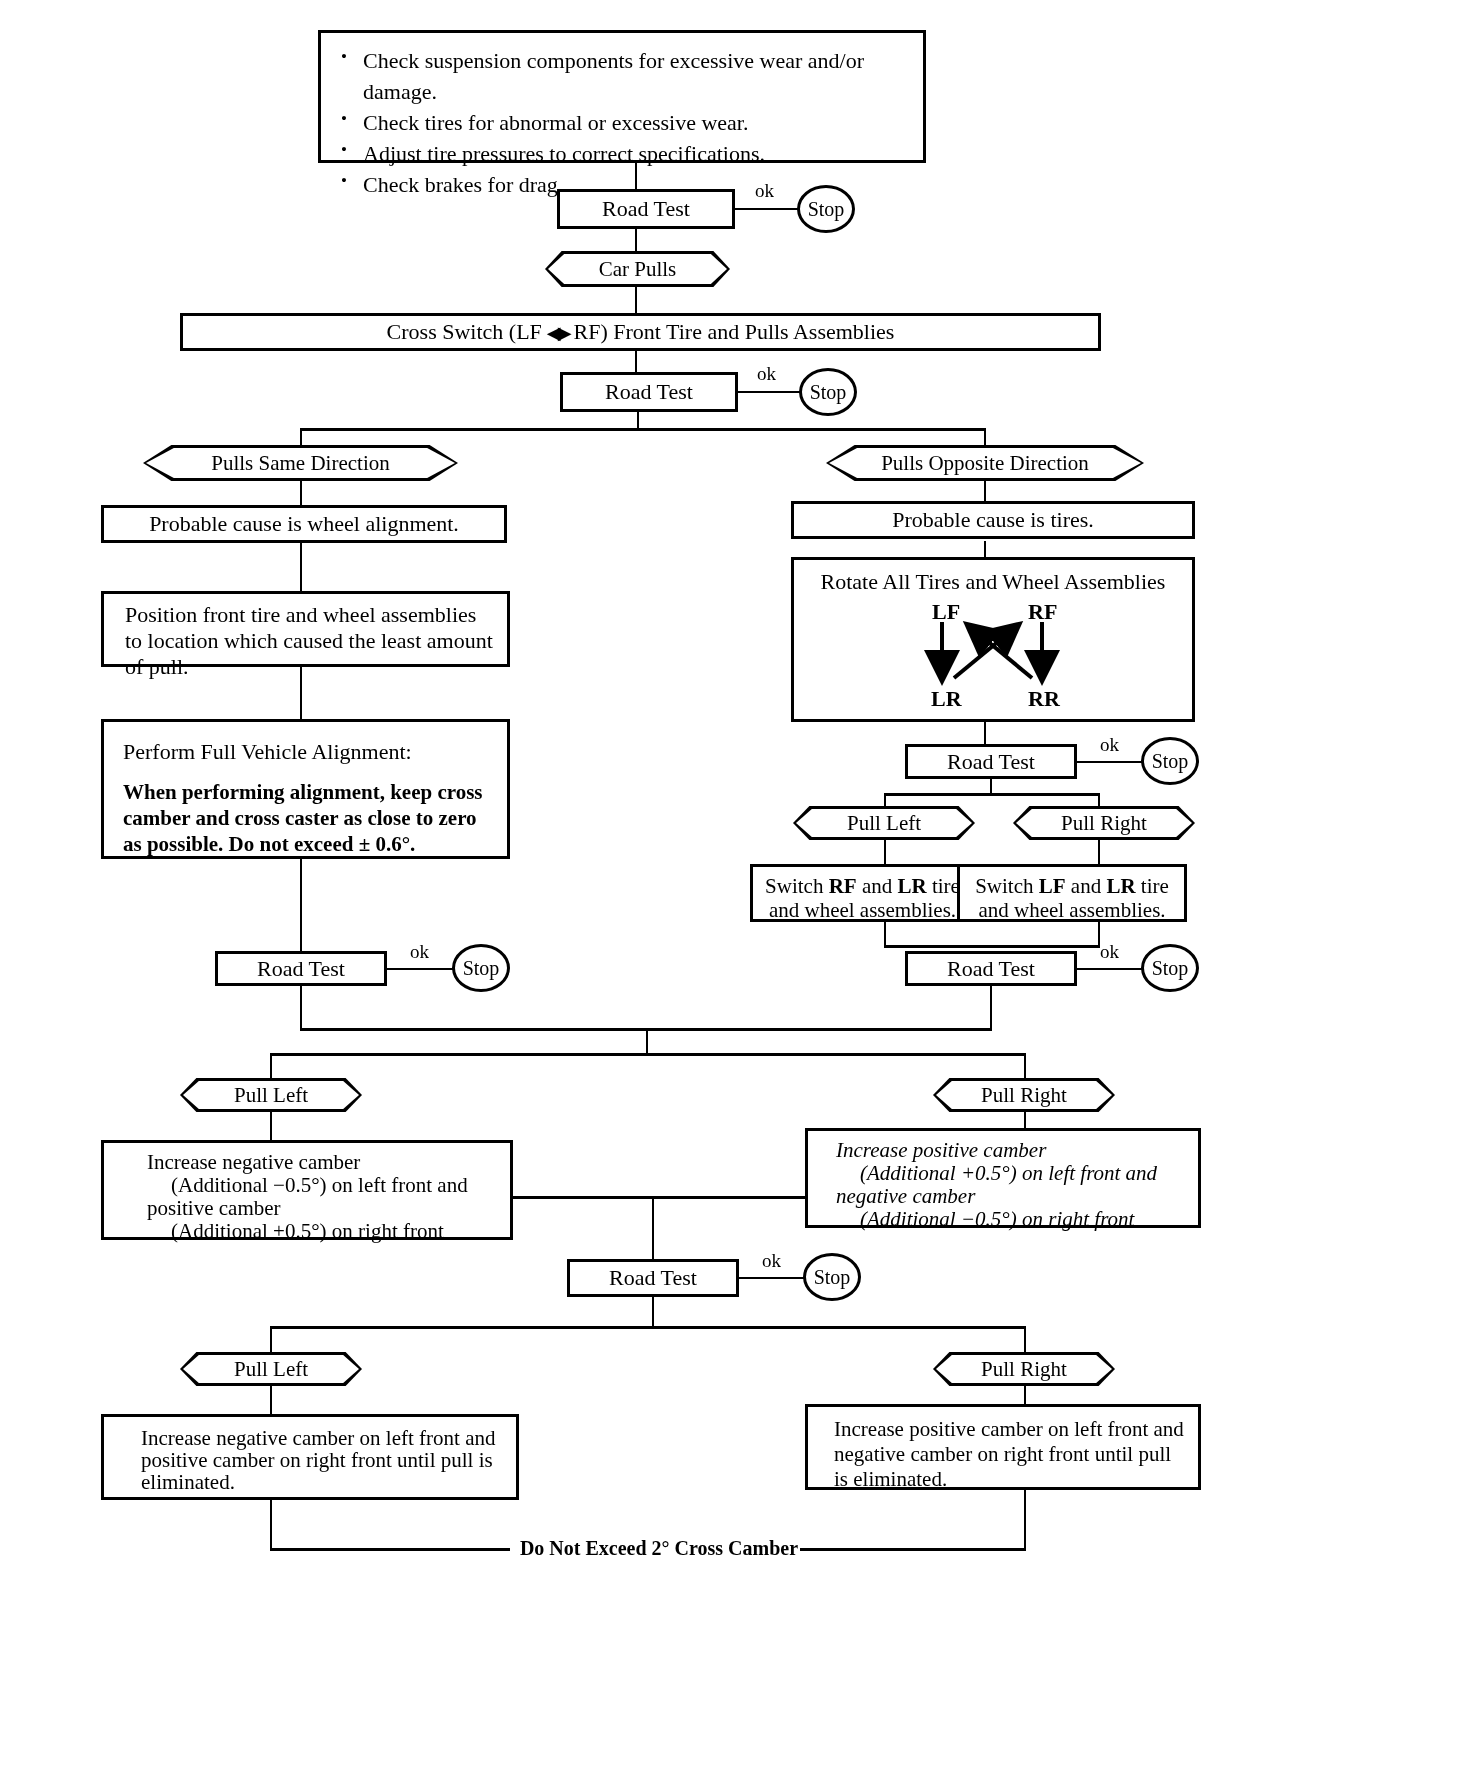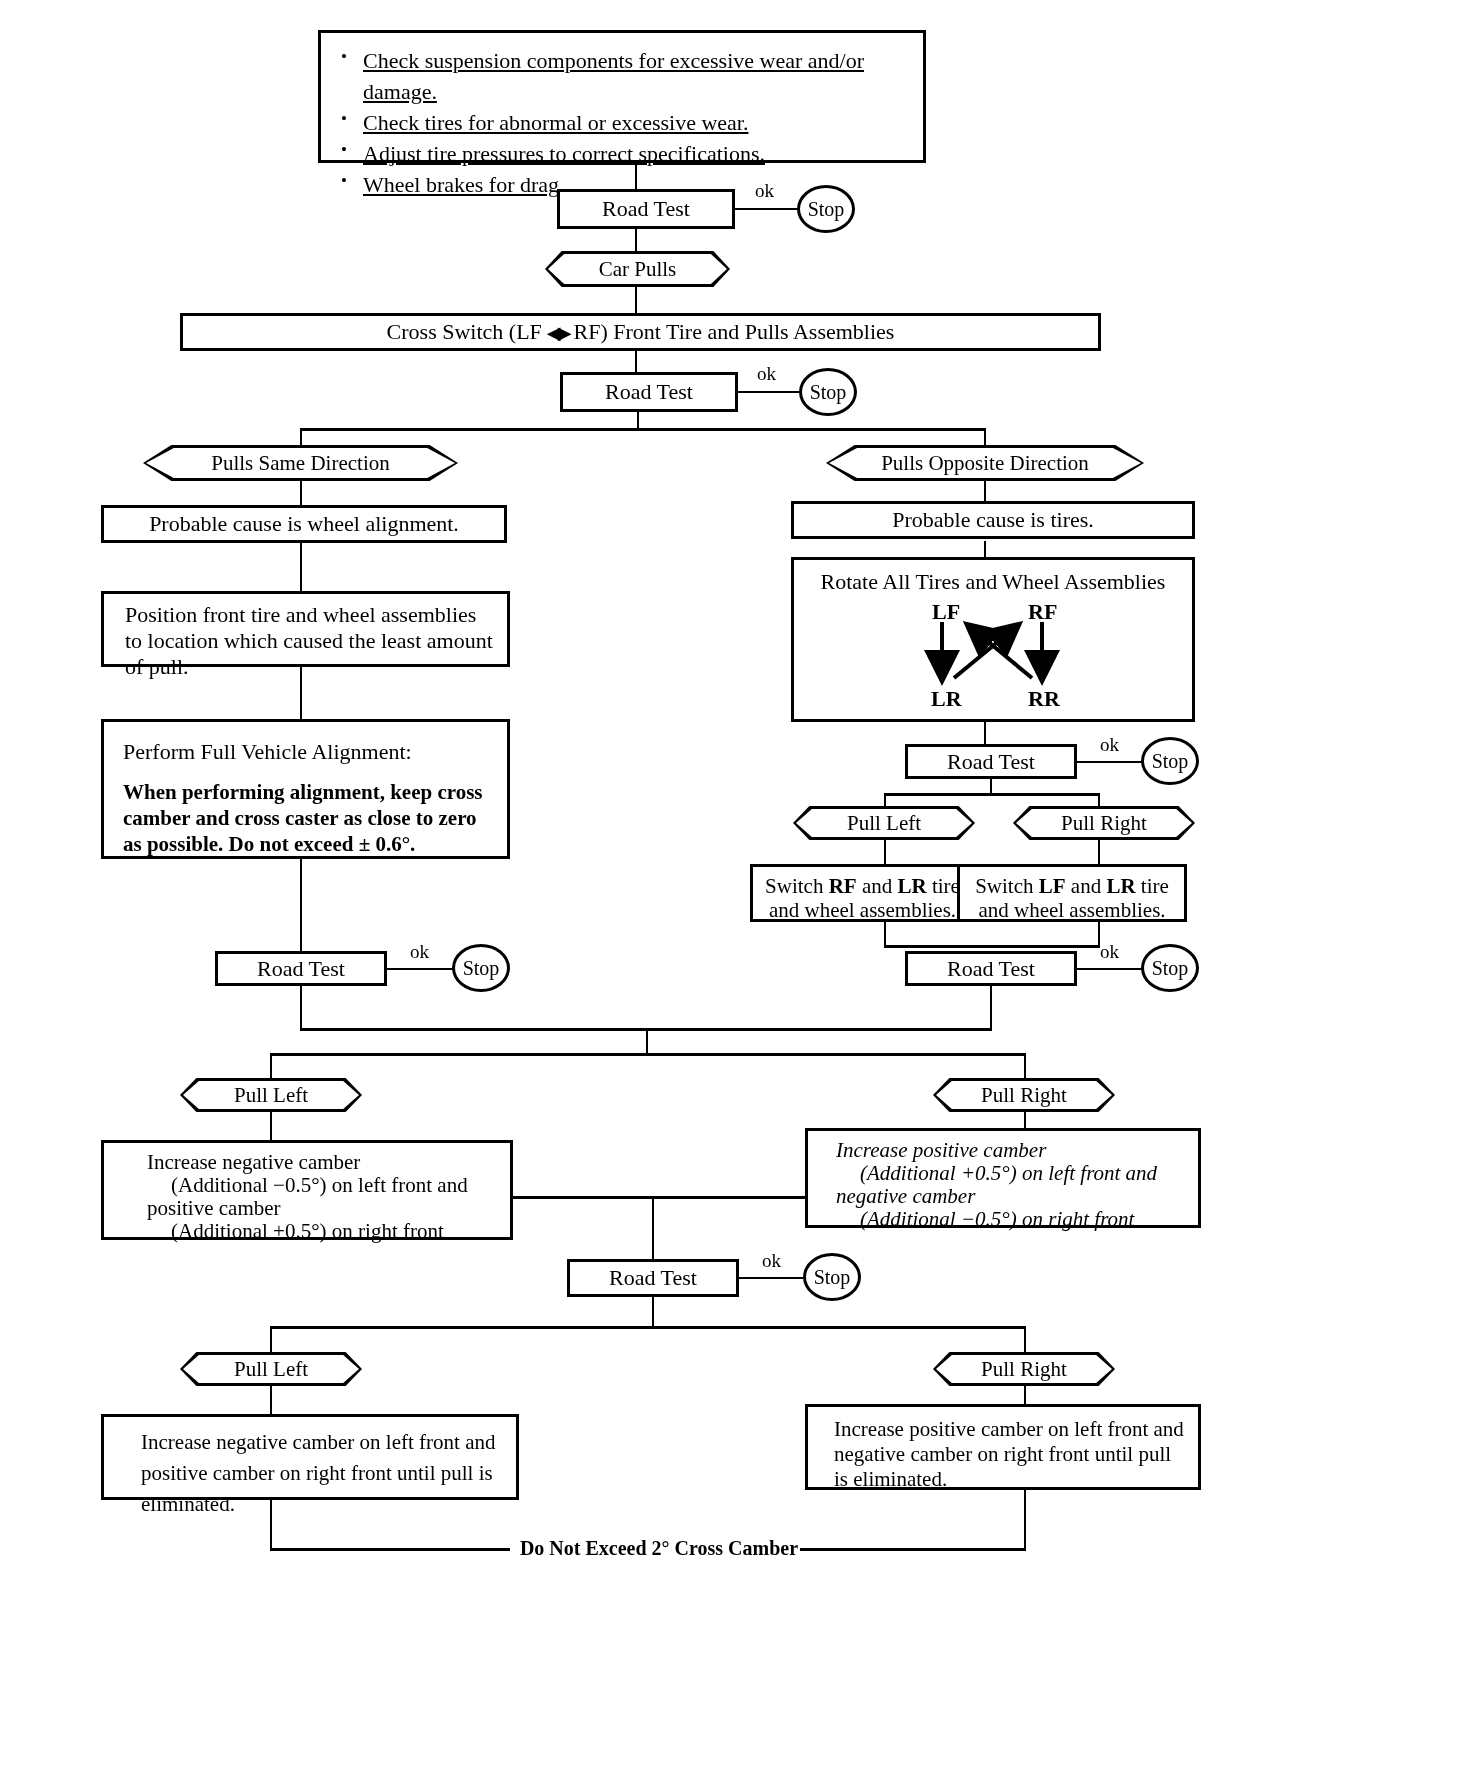--- a/index.html
+++ b/index.html
@@ -43,25 +43,25 @@
 
   .ctr{text-align:center;}
   .lft{text-align:left;}
 </style>
 </head>
 <body>
 
 <div id="page">
 
   <div class="box" style="left:318px;top:30px;width:608px;height:133px;">
-    <ul class="checks" style="margin:12px 12px 4px 12px;text-decoration:underline;">
+    <ul class="checks" style="margin:12px 12px 4px 12px;">
       <li>Check suspension components for excessive wear and/or damage.</li>
       <li>Check tires for abnormal or excessive wear.</li>
       <li>Adjust tire pressures to correct specifications.</li>
-      <li>Wheel brakes for drag.</li>
+      <li>Check brakes for drag.</li>
     </ul>
   </div>
 
   <div class="ln vl" style="left:635px;top:163px;height:26px;"></div>
 
   <div class="box" style="left:557px;top:189px;width:178px;height:40px;">
     <div class="t fs22">Road Test</div>
   </div>
   <div class="ln hl" style="left:735px;top:208px;width:65px;"></div>
   <div class="lbl fs19" style="left:755px;top:181px;">ok</div>
@@ -276,21 +276,21 @@
     <span class="fs21">Pull Left</span>
   </div>
   <div class="hex" style="left:933px;top:1352px;width:182px;height:34px;">
     <span class="fs21">Pull Right</span>
   </div>
 
   <div class="ln vl" style="left:270px;top:1386px;height:28px;"></div>
   <div class="ln vl" style="left:1024px;top:1386px;height:28px;"></div>
 
   <div class="box" style="left:101px;top:1414px;width:418px;height:86px;">
-    <div class="boxtext fs21 lft" style="left:37px;right:12px;top:10px;line-height:31px;">Increase negative camber on left front and positive camber on right front until pull is eliminated.</div>
+    <div class="boxtext fs21 lft" style="left:37px;right:12px;top:10px;line-height:22px;">Increase negative camber on left front and positive camber on right front until pull is eliminated.</div>
   </div>
 
   <div class="box" style="left:805px;top:1404px;width:396px;height:86px;">
     <div class="boxtext fs21 lft" style="left:26px;right:12px;top:10px;line-height:25px;">Increase positive camber on left front and negative camber on right front until pull is eliminated.</div>
   </div>
 
   <div class="ln vl" style="left:270px;top:1500px;height:50px;"></div>
   <div class="ln vl" style="left:1024px;top:1490px;height:60px;"></div>
   <div class="ln hl thick" style="left:270px;top:1548px;width:240px;"></div>
   <div class="ln hl thick" style="left:800px;top:1548px;width:226px;"></div>

